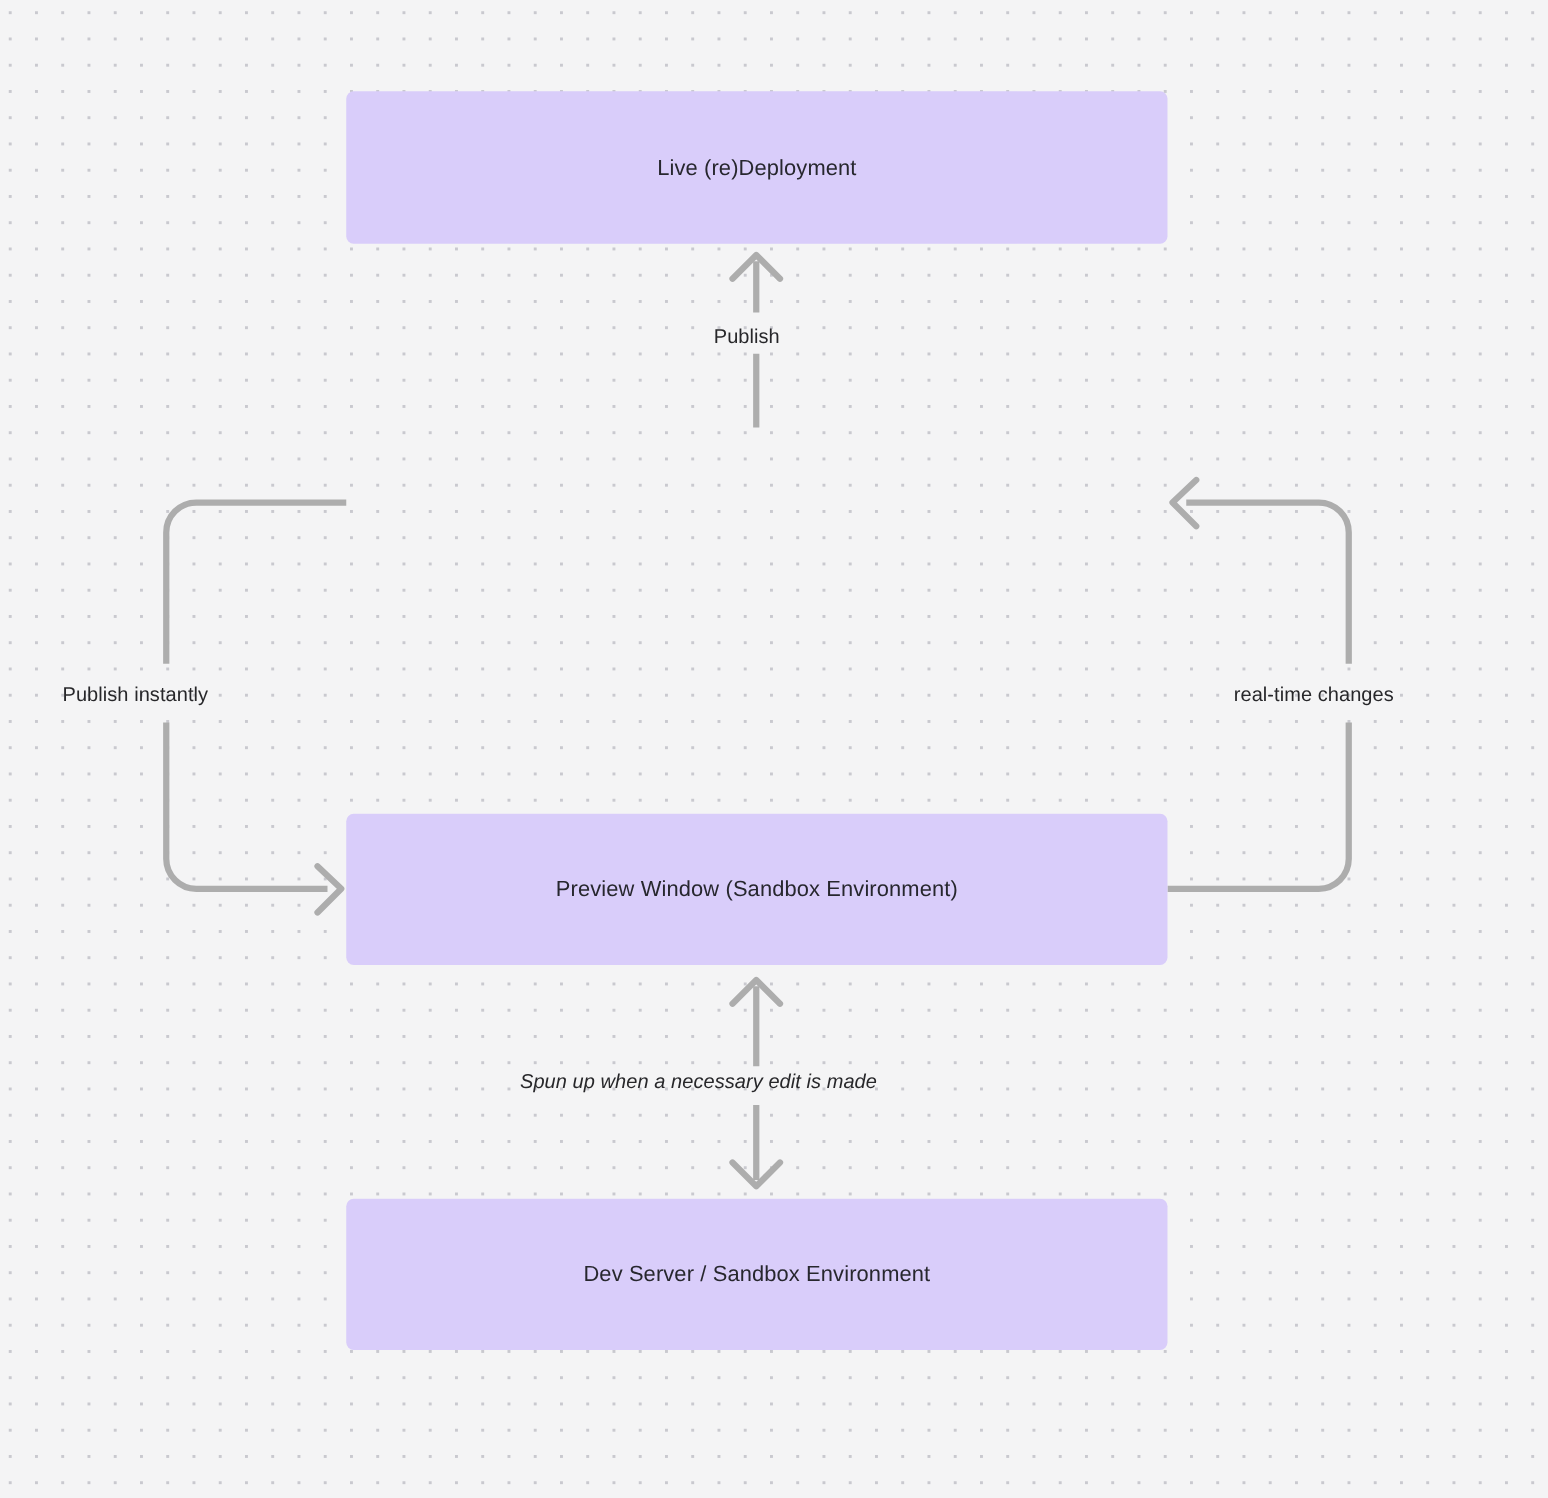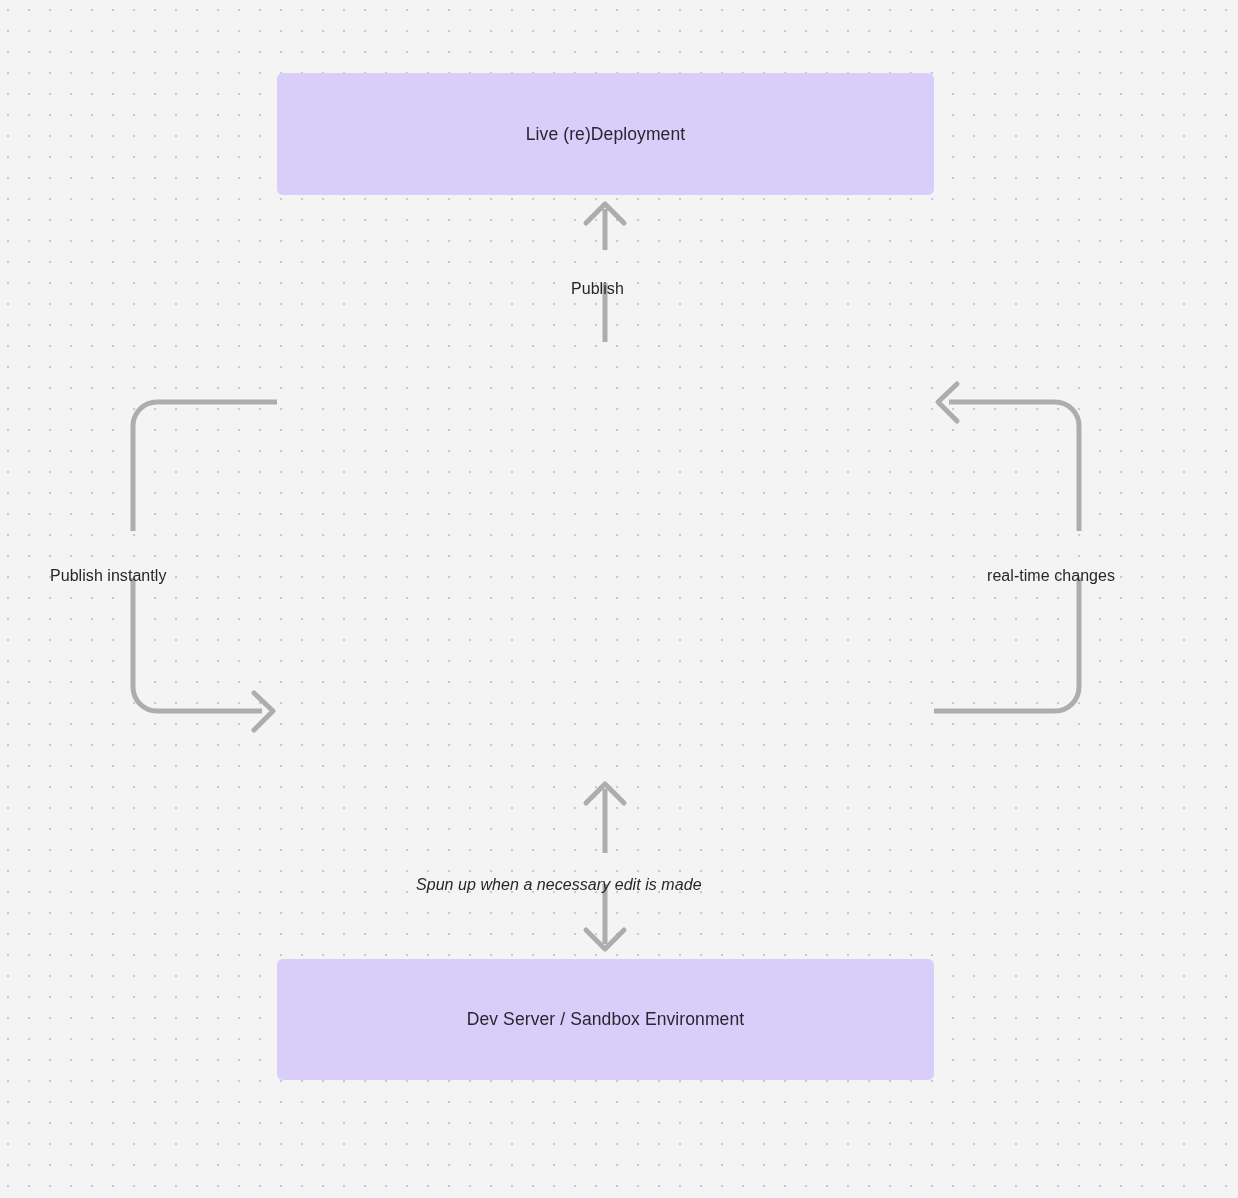--- a/index.html
+++ b/index.html
@@ -53,21 +53,20 @@
   }
 
   .edge-label {
     position: absolute;
     font-size: 16px;
     color: #27272a;
     letter-spacing: 0.05px;
     white-space: nowrap;
     background: transparent;
     line-height: 1;
-    margin-top: 19px;
   }
 
   #node-live        { left: 277px; top: 73px;  width: 657px; height: 122px; }
   #node-editor      { left: 277px; top: 342px; width: 657px; height: 121px; }
   #node-preview     { left: 277px; top: 651px; width: 657px; height: 121px; }
   #node-devserver   { left: 277px; top: 959px; width: 657px; height: 121px; }
 
   #label-publish    { left: 571px; top: 262px; }
   #label-updates    { left: 50px;  top: 549px; }
   #label-feedback   { left: 987px; top: 549px; }
@@ -107,20 +106,23 @@
       </g>
 
     </g>
   </svg>
 
   <div class="node" id="node-live">
     <span class="node-label">Live (re)Deployment</span>
   </div>
 
 
+  <div class="node" id="node-preview">
+    <span class="node-label">Preview Window (Sandbox Environment)</span>
+  </div>
 
   <div class="node" id="node-devserver">
     <span class="node-label">Dev Server / Sandbox Environment</span>
   </div>
 
   <div class="edge-label" id="label-publish">Publish</div>
 
   <div class="edge-label" id="label-updates">Publish instantly</div>
 
   <div class="edge-label" id="label-feedback">real-time changes</div>

